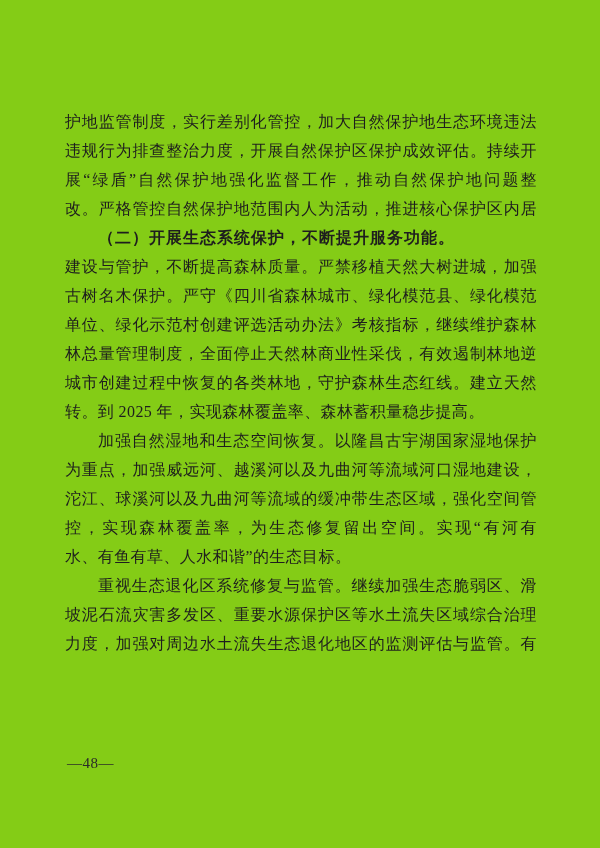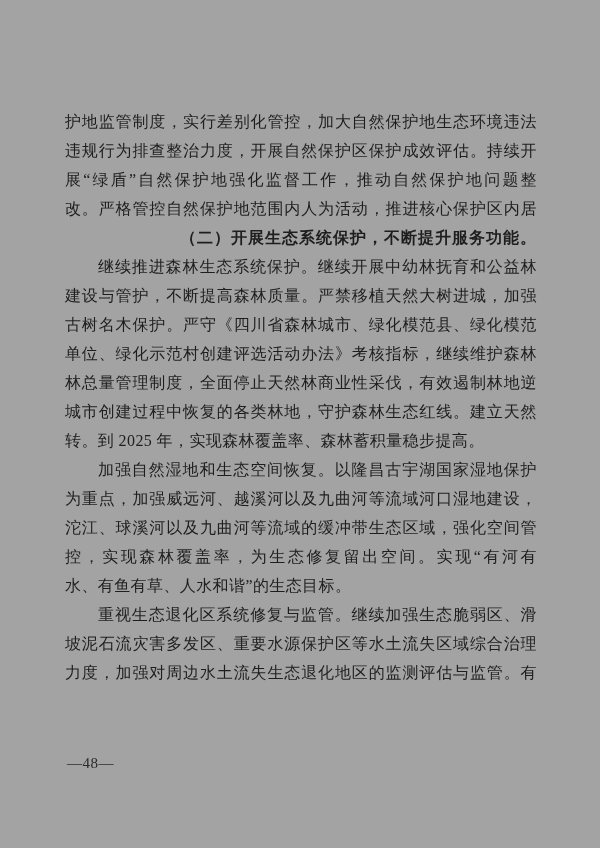--- a/index.html
+++ b/index.html
@@ -4,21 +4,21 @@
 <style>
   html, body {
     margin: 0;
     padding: 0;
     background: #ffffff;
   }
   .page {
     position: relative;
     width: 600px;
     height: 848px;
-    background: #a3a3a3;
+    background: #84cc16;
     overflow: hidden;
     font-family: "Liberation Serif", "DejaVu Serif", serif;
   }
   .text-block {
     position: absolute;
     left: 65px;
     top: 107px;
     width: 472px;
     color: #1e1e1e;
   }
@@ -33,21 +33,20 @@
     text-align: left;
     letter-spacing: 0.4px;
   }
   .line.stretch {
     text-align: justify;
     text-align-last: justify;
     -moz-text-align-last: justify;
   }
   .line.indent {
     text-indent: 33px;
-    text-align: right;
   }
   .line.heading {
     font-weight: bold;
     letter-spacing: 1px;
   }
   .page-number {
     position: absolute;
     left: 67px;
     top: 752px;
     font-size: 15px;
@@ -64,21 +63,20 @@
       <div class="para">
         <div class="line stretch">护地监管制度，实行差别化管控，加大自然保护地生态环境违法</div>
         <div class="line stretch">违规行为排查整治力度，开展自然保护区保护成效评估。持续开</div>
         <div class="line stretch">展“绿盾”自然保护地强化监督工作，推动自然保护地问题整</div>
         <div class="line stretch">改。严格管控自然保护地范围内人为活动，推进核心保护区内居</div>
       </div>
       <div class="para">
         <div class="line indent heading">（二）开展生态系统保护，不断提升服务功能。</div>
       </div>
       <div class="para">
-        <div class="line stretch indent">继续推进森林生态系统保护。继续开展中幼林抚育和公益林</div>
         <div class="line stretch">建设与管护，不断提高森林质量。严禁移植天然大树进城，加强</div>
         <div class="line stretch">古树名木保护。严守《四川省森林城市、绿化模范县、绿化模范</div>
         <div class="line stretch">单位、绿化示范村创建评选活动办法》考核指标，继续维护森林</div>
         <div class="line stretch">林总量管理制度，全面停止天然林商业性采伐，有效遏制林地逆</div>
         <div class="line stretch">城市创建过程中恢复的各类林地，守护森林生态红线。建立天然</div>
         <div class="line">转。到 2025 年，实现森林覆盖率、森林蓄积量稳步提高。</div>
       </div>
       <div class="para">
         <div class="line stretch indent">加强自然湿地和生态空间恢复。以隆昌古宇湖国家湿地保护</div>
         <div class="line stretch">为重点，加强威远河、越溪河以及九曲河等流域河口湿地建设，</div>

